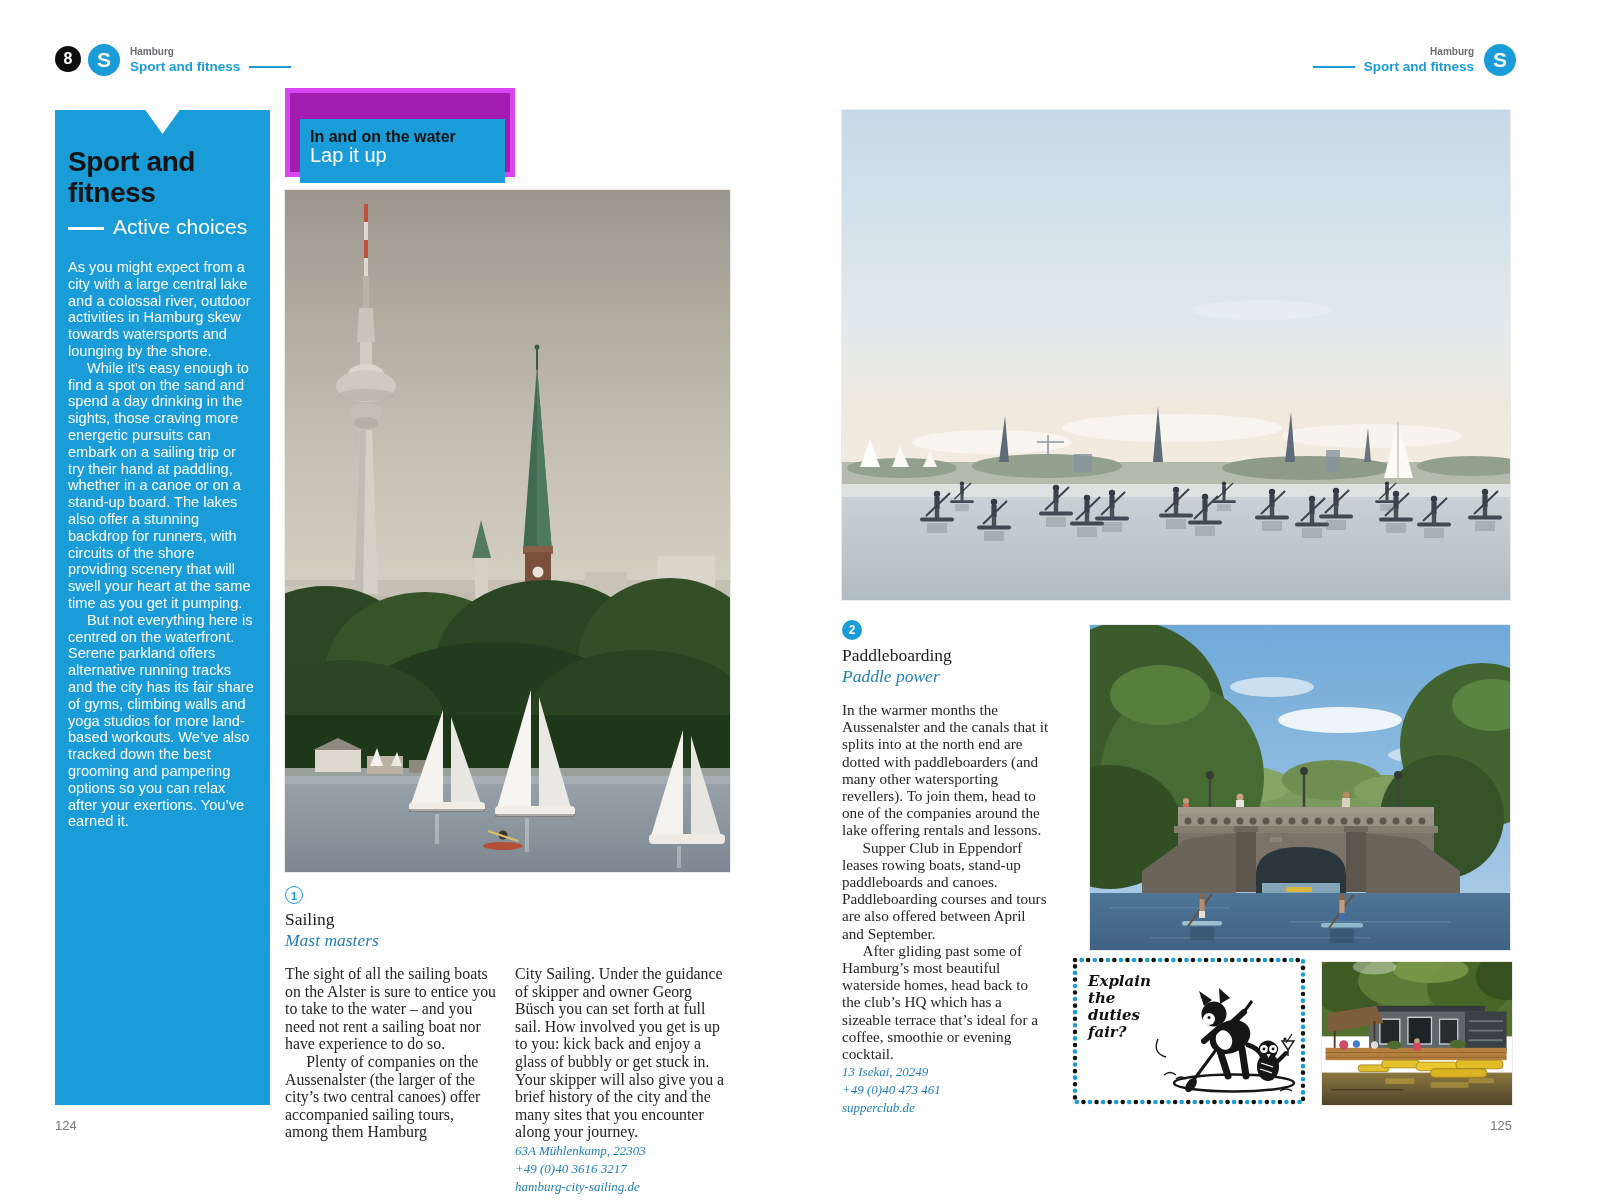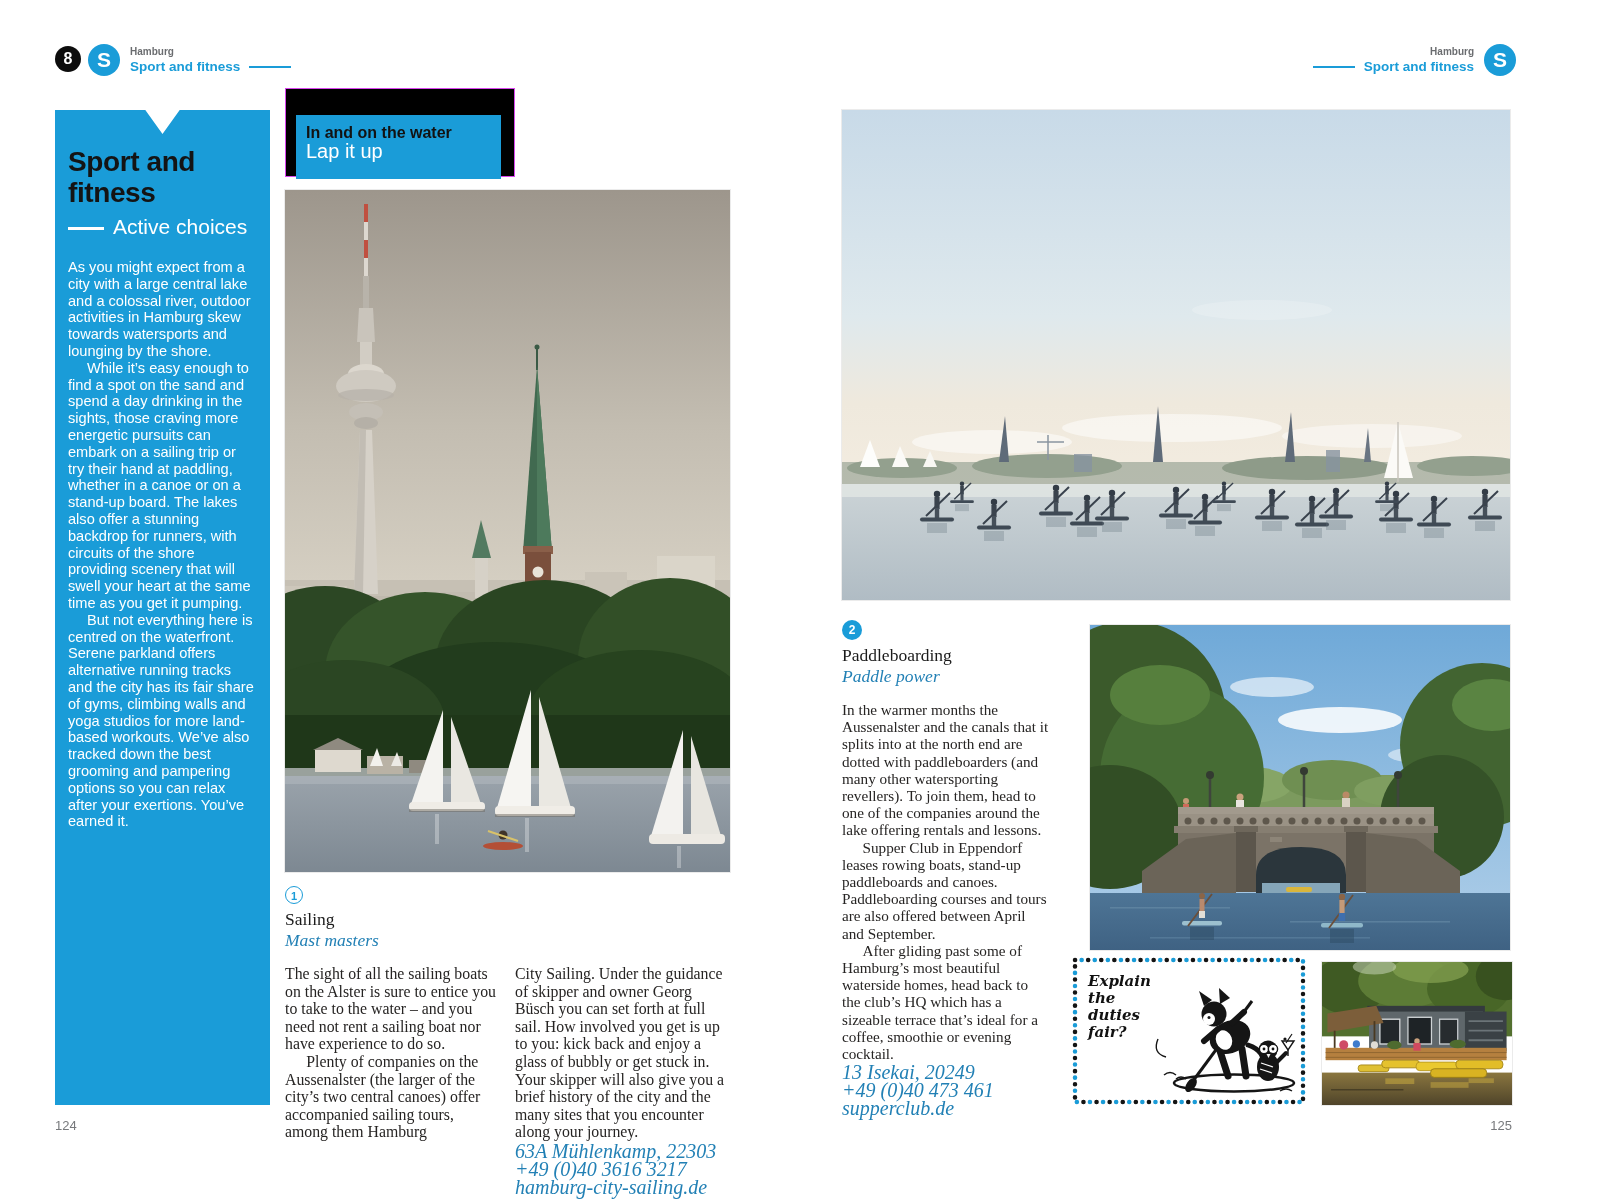--- a/index.html
+++ b/index.html
@@ -31,43 +31,43 @@
   .sb-sub{font-size:21px;line-height:25px;color:#ffffff;margin-top:6px;}
   .sb-dash{display:inline-block;width:36px;height:3px;background:#ffffff;margin-right:9px;vertical-align:4px;}
   .sb-body{margin-top:20px;color:#ffffff;font-size:14.6px;line-height:16.8px;}
   .sb-body p{margin:0;}
   .sb-body p + p{text-indent:1.3em;}
 
   
   .photo{position:absolute;outline:1px solid rgba(0,0,0,0.08);}
   .photo svg{display:block;width:100%;height:100%;}
   .photo-main{left:285px;top:190px;width:445px;height:682px;}
-  .tag-card{position:absolute;left:285px;top:88px;width:230px;height:89px;background:#000000;
-            border:1px solid #d946ef;box-sizing:border-box;z-index:5;}
+  .tag-card{position:absolute;left:285px;top:88px;width:230px;height:89px;background:#a21caf;
+            border:5px solid #d946ef;box-sizing:border-box;z-index:5;}
   .tag-blue{position:absolute;left:10px;top:26px;width:205px;height:64px;background:#1a9cd8;
             box-sizing:border-box;padding:8px 10px;}
   .tag-title{font-size:16px;font-weight:bold;color:#121212;line-height:19px;}
   .tag-sub{font-size:20px;color:#ffffff;line-height:19px;}
 
   
   .article{position:absolute;}
   .art1{left:285px;top:886px;width:447px;}
   .art2{left:842px;top:620px;width:208px;}
   .num-outline{width:18px;height:18px;border:1.5px solid #1a9cd8;border-radius:50%;color:#1a9cd8;
                font-size:11px;line-height:18px;font-weight:bold;text-align:center;box-sizing:border-box;}
   .num-filled{width:20px;height:20px;background:#1a9cd8;border-radius:50%;color:#ffffff;
               font-size:12px;line-height:20px;font-weight:bold;text-align:center;}
   .art-title{font-family:"Liberation Serif",serif;font-size:17.5px;color:#1b1b1b;margin-top:5px;}
   .art-tag{font-family:"Liberation Serif",serif;font-style:italic;font-size:17.5px;color:#2280b5;line-height:20px;}
   .serif-body{font-family:"Liberation Serif",serif;font-size:15.8px;line-height:17.6px;color:#262423;margin-top:15px;}
   .serif-body p{margin:0;}
   .serif-body p + p{text-indent:1.35em;}
   .cols{display:flex;gap:16px;}
   .col{width:214px;}
-  .contact{font-family:"Liberation Serif",serif;font-style:italic;font-size:20px;line-height:18px;
+  .contact{font-family:"Liberation Serif",serif;font-style:italic;font-size:13px;line-height:18px;
            color:#2280b5;margin-top:1px;}
 
   
   .photo-paddle{left:842px;top:110px;width:668px;height:490px;}
   .photo-bridge{left:1090px;top:625px;width:420px;height:325px;}
   .photo-kayak{left:1322px;top:962px;width:190px;height:143px;}
 
   
   .cartoon-box{position:absolute;left:1072px;top:957px;width:234px;height:148px;background:#ffffff;}
   .cartoon-border{position:absolute;left:0;top:0;width:100%;height:100%;}

